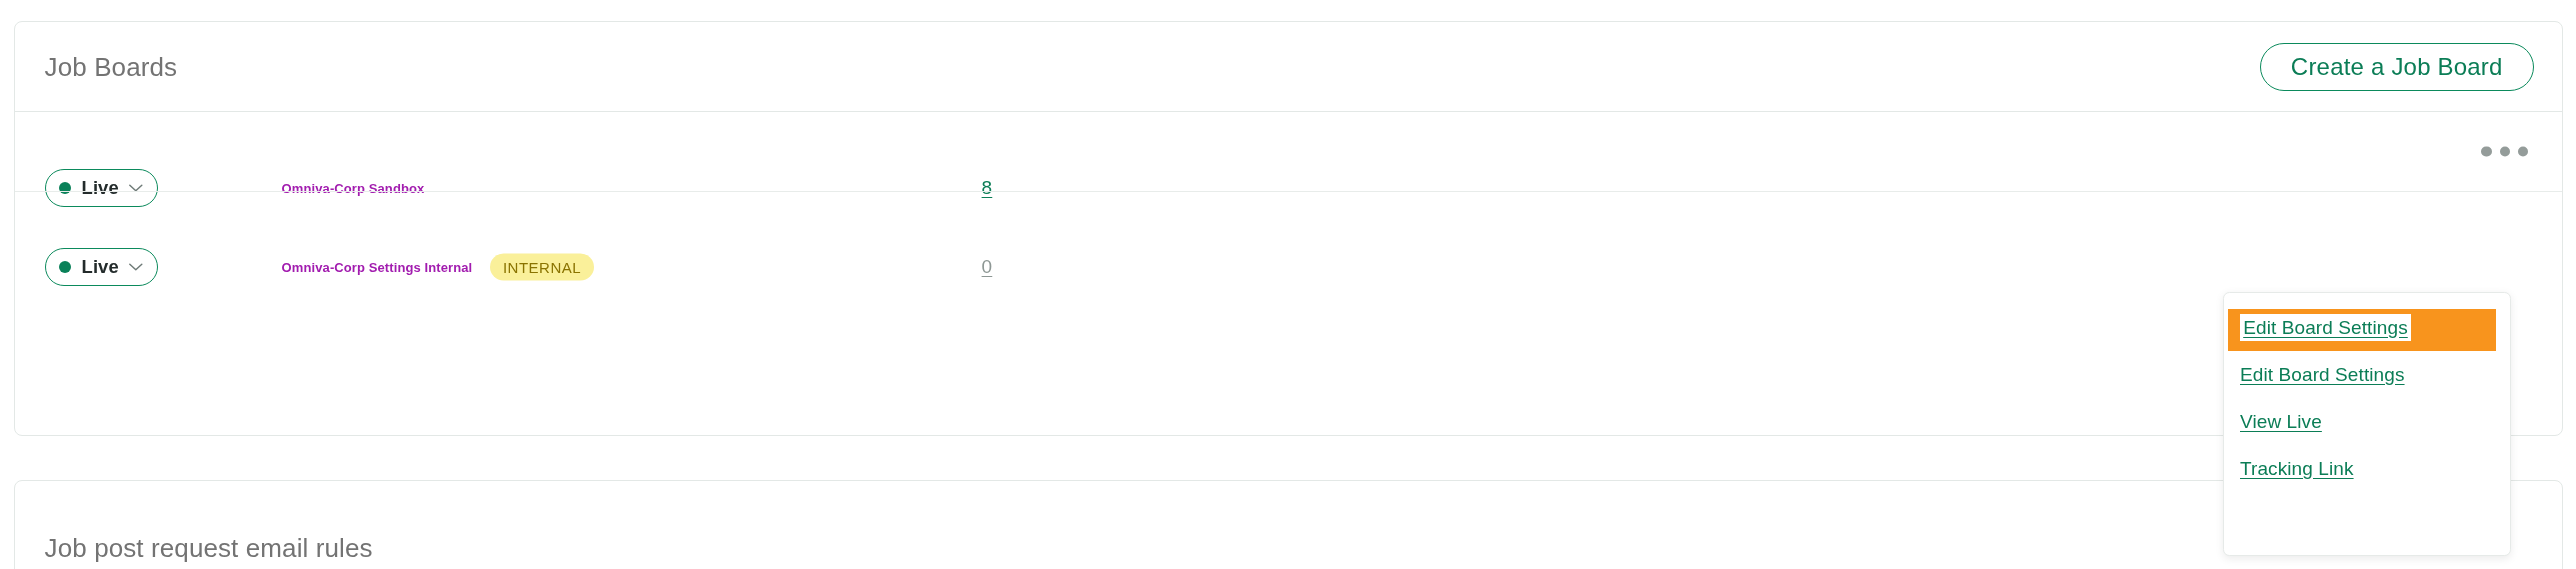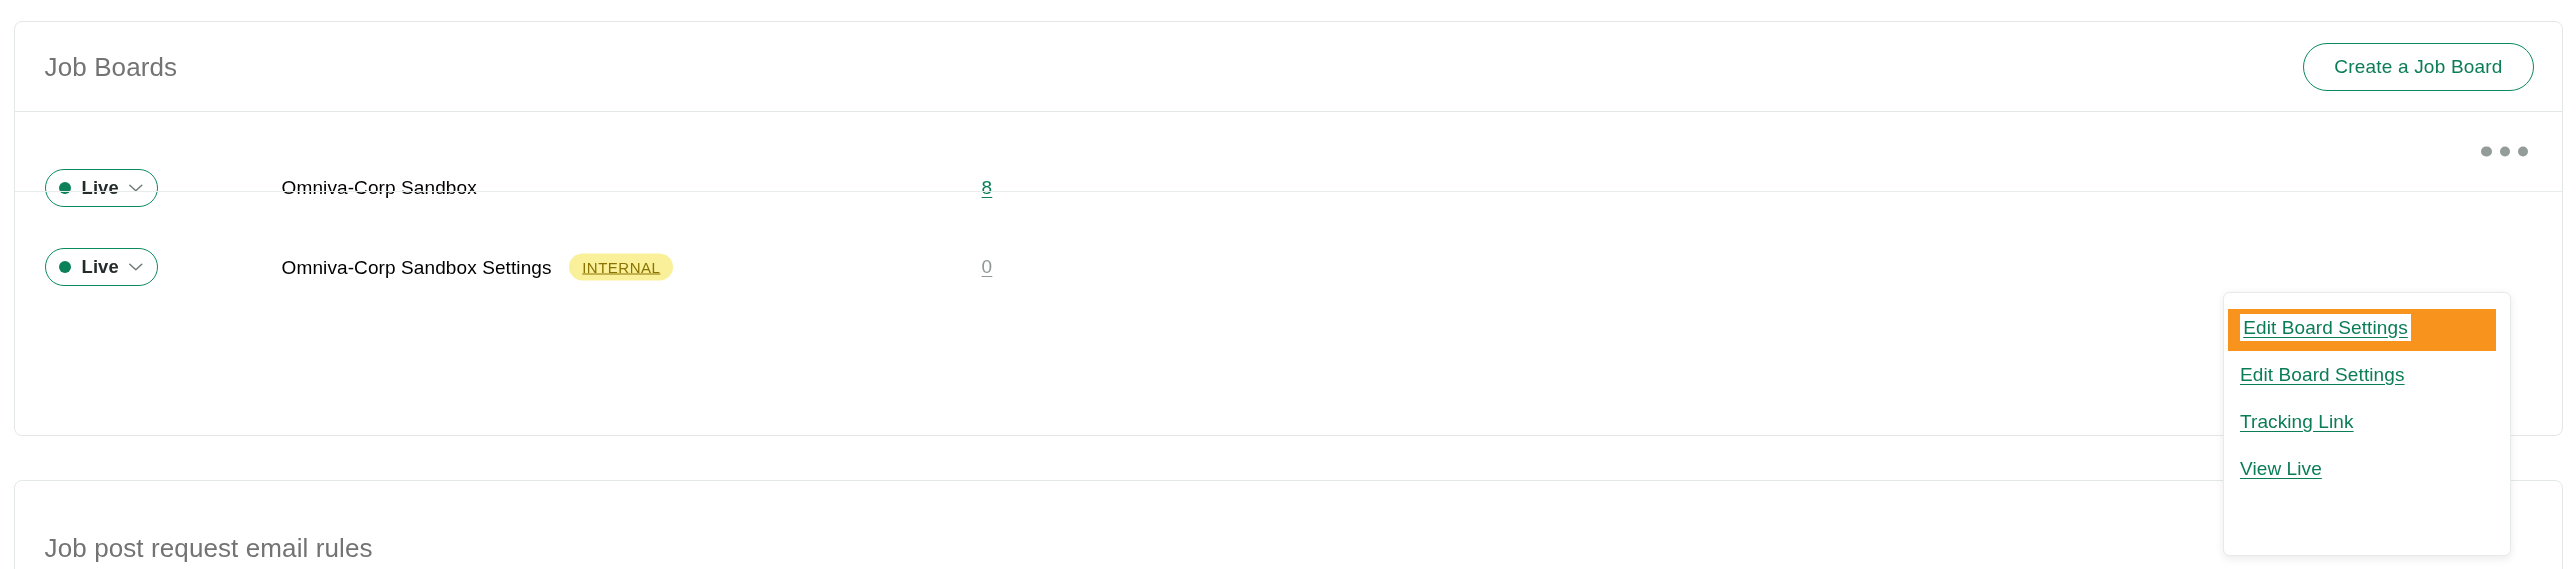--- a/index.html
+++ b/index.html
@@ -72,21 +72,21 @@
     transform: translateY(-50%);
     height: 48px;
     padding: 0 30px;
     display: flex;
     align-items: center;
     justify-content: center;
     border: 1.6px solid #0b8a5c;
     border-radius: 32px;
     background: #ffffff;
     color: #0b7d56;
-    font-size: 19px;
+    font-size: 24px;
     font-family: "Liberation Sans", sans-serif;
     letter-spacing: 0.2px;
     white-space: nowrap;
     cursor: pointer;
   }
 
   
   .table { position: relative; }
 
   .table-head {
@@ -152,41 +152,40 @@
 
   .chevron-down {
     width: 13.6px;
     height: 8px;
     flex: 0 0 auto;
     display: block;
   }
 
   
   .board-name {
-    font-size: 19px;
-    font-weight: 400;
-    color: #000000;
+    font-size: 13px;
+    font-weight: 700;
+    color: #a21caf;
     white-space: nowrap;
     letter-spacing: 0.1px;
   }
 
   .internal-badge {
     margin-left: 17.6px;
     display: inline-flex;
     align-items: center;
     height: 27px;
     padding: 0 13px;
     border-radius: 14.4px;
     background: #faf09a;
     color: #8a7300;
     font-size: 15px;
     font-weight: 400;
     letter-spacing: 0.5px;
     white-space: nowrap;
-    text-decoration: underline;
   }
 
   
   .posts-link {
     font-size: 19px;
     text-decoration: underline;
     text-underline-offset: 3.2px;
     cursor: pointer;
     letter-spacing: 0.1px;
   }
@@ -309,21 +308,21 @@
           <div class="status-pill">
             <span class="status-dot"></span>
             <span class="status-label">Live</span>
             <svg class="chevron-down" viewBox="0 0 17 10">
               <path d="M1 1.5 L8.5 8.5 L16 1.5" fill="none" stroke="#6e7a77" stroke-width="1.8" stroke-linecap="round" stroke-linejoin="round"></path>
             </svg>
           </div>
         </div>
 
         <div class="cell col-board">
-          <span class="board-name">Omniva-Corp Sandbox Settings</span>
+          <span class="board-name">Omniva-Corp Settings Internal</span>
           <span class="internal-badge">INTERNAL</span>
         </div>
 
         <div class="cell col-posts">
           <a class="posts-link inactive">0</a>
         </div>
       </div>
 
     </div>
   </section>
@@ -333,21 +332,21 @@
   </section>
 
   <div class="dropdown">
     <div class="menu-item highlighted">
       <a class="menu-link">Edit Board Settings</a>
     </div>
     <div class="menu-item">
       <a class="menu-link">Edit Board Settings</a>
     </div>
     <div class="menu-item">
+      <a class="menu-link">View Live</a>
+    </div>
+    <div class="menu-item">
       <a class="menu-link">Tracking Link</a>
     </div>
-    <div class="menu-item">
-      <a class="menu-link">View Live</a>
-    </div>
   </div>
 
 </div>
 
 
 </body></html>

